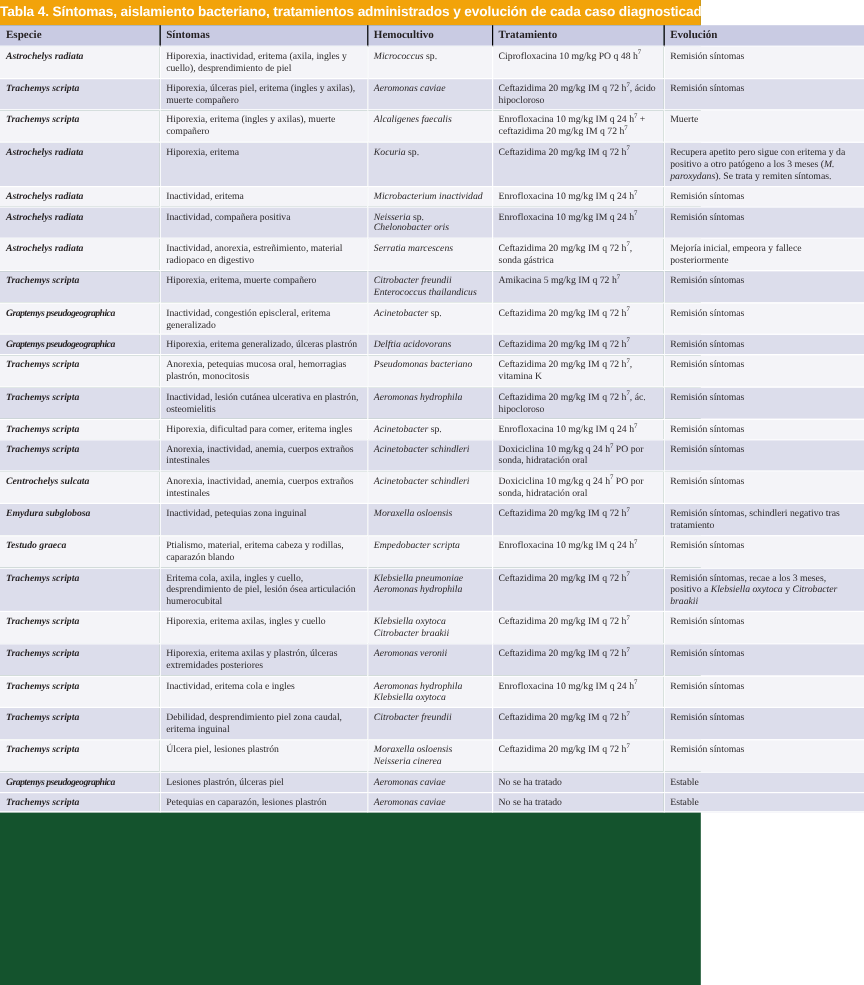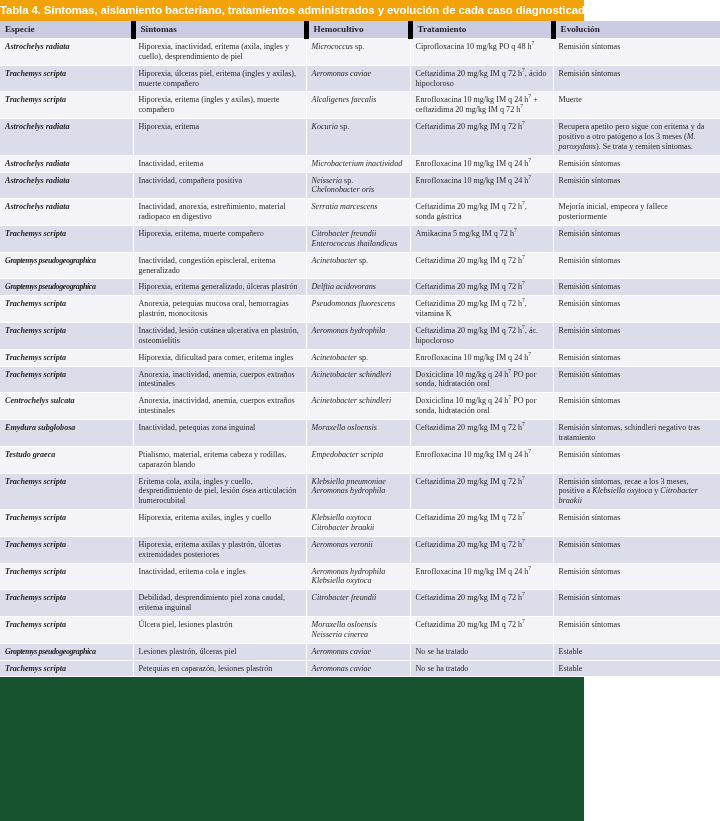--- a/index.html
+++ b/index.html
@@ -49,21 +49,21 @@
   table.data-table col.c4 { width: 143px; }
   table.data-table col.c5 { width: 167px; }
 
   thead th {
     background: #c9cbe3;
     font-family: "Liberation Serif", "DejaVu Serif", serif;
     font-weight: bold;
     font-size: 9.2px;
     text-align: left;
     padding: 3px 5px 4px 5px;
-    border-right: 5px solid #000000;
+    border-right: 1px solid #000000;
     border-bottom: 1px solid #ffffff;
     vertical-align: middle;
     color: #231f20;
   }
   thead th:last-child { border-right: none; }
 
   tbody td {
     padding: 3px 5px 3px 5px;
     vertical-align: top;
     border-right: 1px solid #ffffff;
@@ -193,21 +193,21 @@
         <tr class="band-b">
           <td class="col-especie squeeze">Graptemys pseudogeographica</td>
           <td class="col-sintomas">Hiporexia, eritema generalizado, úlceras plastrón</td>
           <td class="col-hemocultivo">Delftia acidovorans</td>
           <td class="col-tratamiento">Ceftazidima 20 mg/kg IM q 72 h<span class="sup">7</span></td>
           <td class="col-evolucion">Remisión síntomas</td>
         </tr>
         <tr class="band-a">
           <td class="col-especie">Trachemys scripta</td>
           <td class="col-sintomas">Anorexia, petequias mucosa oral, hemorragias plastrón, monocitosis</td>
-          <td class="col-hemocultivo">Pseudomonas fluorescens</td>
+          <td class="col-hemocultivo">Pseudomonas bacteriano</td>
           <td class="col-tratamiento">Ceftazidima 20 mg/kg IM q 72 h<span class="sup">7</span>, vitamina K</td>
           <td class="col-evolucion">Remisión síntomas</td>
         </tr>
         <tr class="band-b">
           <td class="col-especie">Trachemys scripta</td>
           <td class="col-sintomas">Inactividad, lesión cutánea ulcerativa en plastrón, osteomielitis</td>
           <td class="col-hemocultivo">Aeromonas hydrophila</td>
           <td class="col-tratamiento">Ceftazidima 20 mg/kg IM q 72 h<span class="sup">7</span>, ác. hipocloroso</td>
           <td class="col-evolucion">Remisión síntomas</td>
         </tr>

